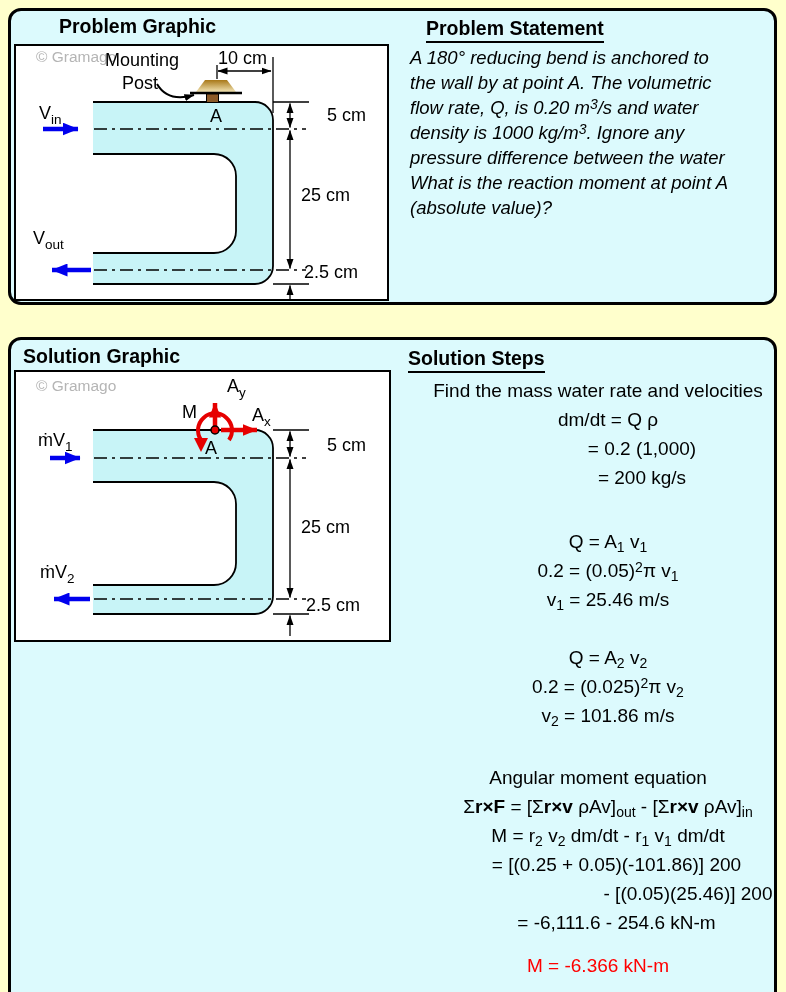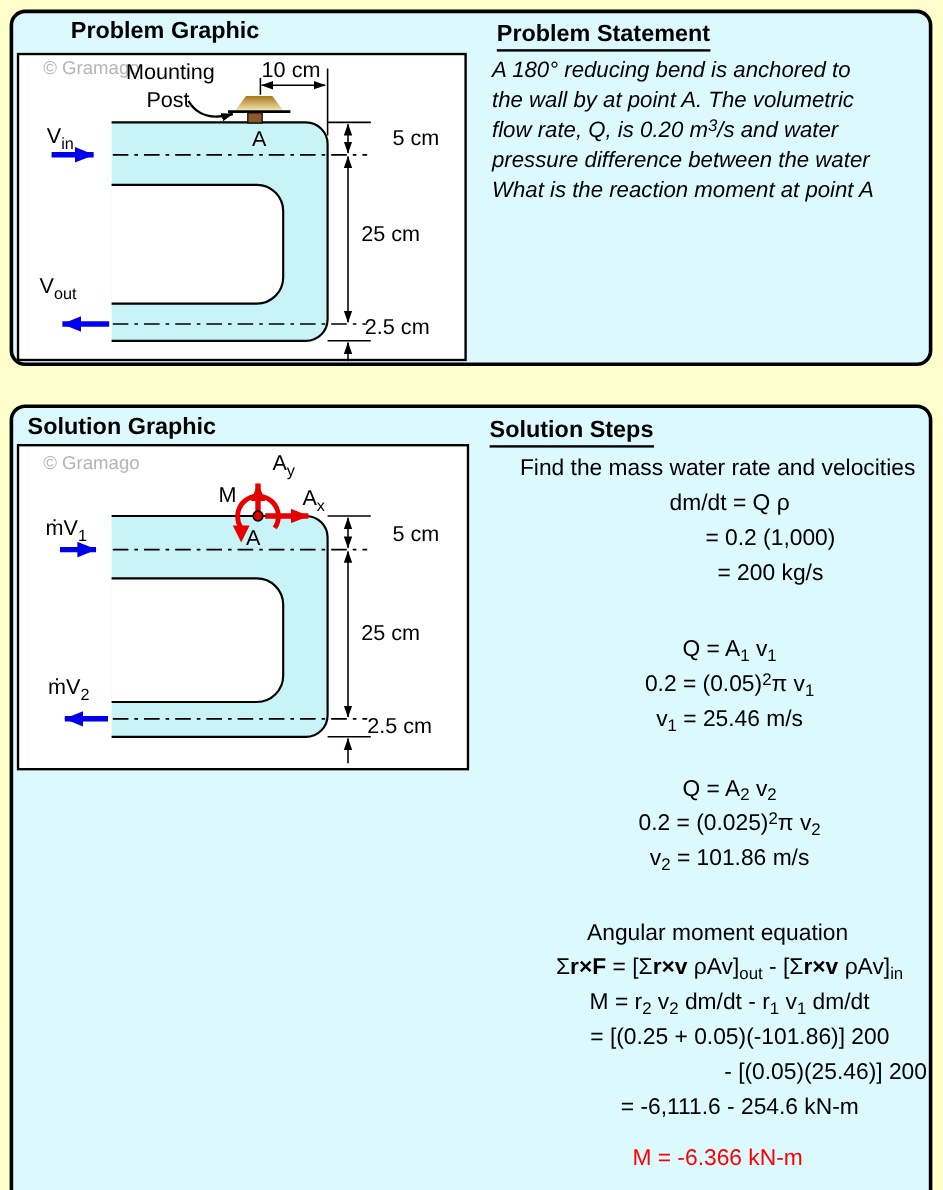--- a/index.html
+++ b/index.html
@@ -86,27 +86,29 @@
         <line class="dim" x1="276" y1="262" x2="276" y2="241.5" marker-end="url(#dimArr)"></line>
         <text x="290" y="234">2.5 cm</text>
 
         <text x="25" y="75"><tspan>V</tspan><tspan dy="5" class="small-sub" style="font-size:13.5px">in</tspan></text>
         <line x1="29" y1="85" x2="64" y2="85" stroke="#0000EE" stroke-width="4.5" marker-end="url(#blueArr)"></line>
         <text x="19" y="200"><tspan>V</tspan><tspan dy="5" style="font-size:13.5px">out</tspan></text>
         <line x1="77" y1="226" x2="38" y2="226" stroke="#0000EE" stroke-width="4.5" marker-end="url(#blueArr)"></line>
       </svg>
     </div>
 
-    <div class="col-title" style="left:403px;top:6px;">Problem Statement</div>
+    <div class="col-title" style="left:415px;top:6px;">Problem Statement</div>
     <div class="stmt-text" style="left:399px;top:34px;">
         <div class="stmt-line"><span>A 180° reducing bend is anchored to</span></div>
         <div class="stmt-line"><span>the wall by at point A. The volumetric</span></div>
         <div class="stmt-line"><span>flow rate, Q, is 0.20 m</span><sup class="sg">3</sup><span>/s and water</span></div>
+        <div class="stmt-line"><span>density is 1000 kg/m</span><sup class="sg">3</sup><span>. Ignore any</span></div>
         <div class="stmt-line"><span>pressure difference between the water</span></div>
         <div class="stmt-line"><span>What is the reaction moment at point A</span></div>
+        <div class="stmt-line"><span>(absolute value)?</span></div>
       </div>
   </div>
 
   <div class="panel" style="top:337px;height:733px;text-align:center;">
     <div class="panel-title" style="left:12px;top:5px;">Solution Graphic</div>
 
     <div class="white-box" style="left:3px;top:30px;width:377px;height:272px;">
       <svg width="377" height="272" viewBox="0 0 377 272">
         <rect x="1" y="1" width="375" height="270" fill="#fff" stroke="#000" stroke-width="2"></rect>
 

